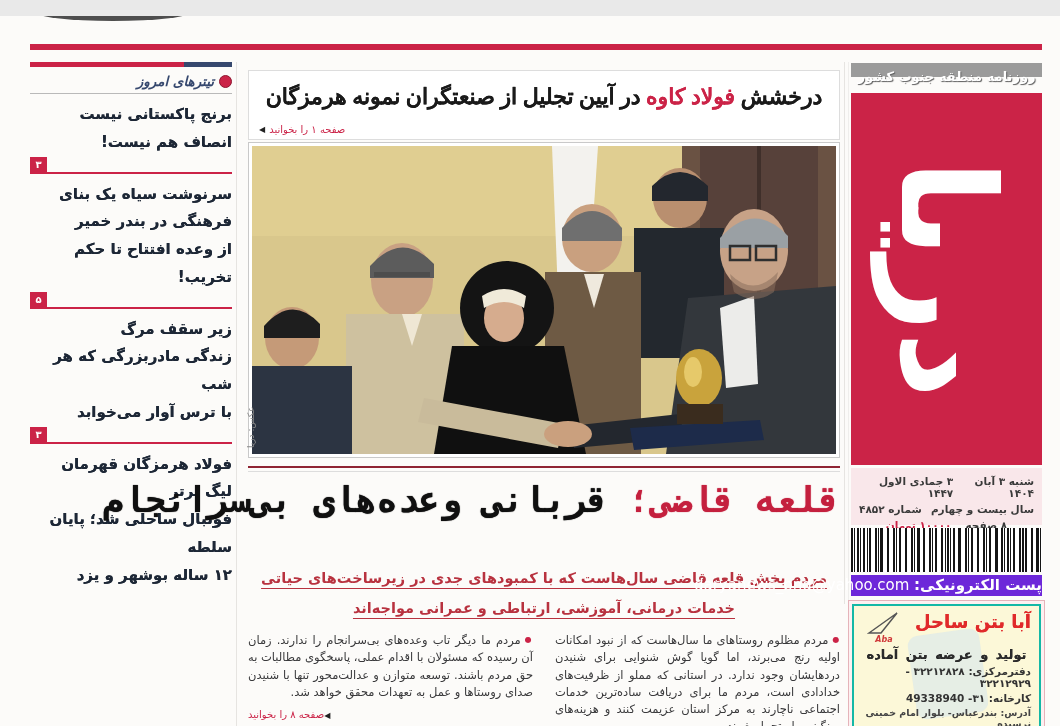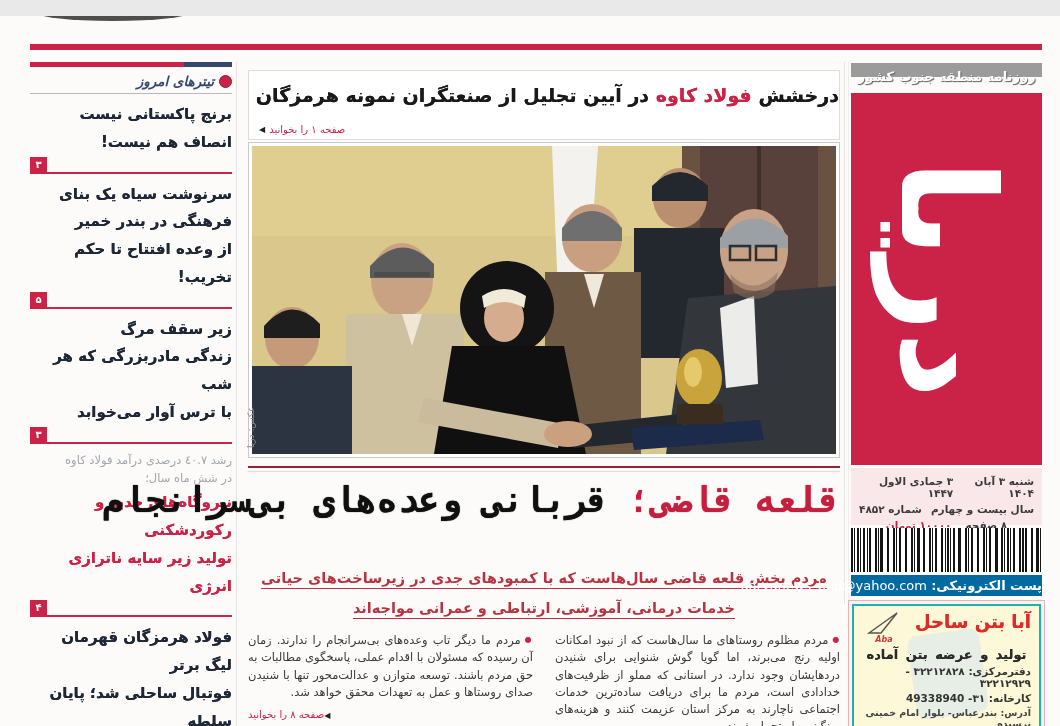--- a/index.html
+++ b/index.html
@@ -28,21 +28,21 @@
   .sb-rule{border-bottom:1px solid #b9b9b9;margin-top:4px;}
   .sb-item{margin-top:7px;}
   .sb-kicker{font-size:11.5px;line-height:1.6;color:var(--gray-kicker);white-space:pre-line;margin-bottom:2px;}
   .sb-title{font-size:15px;font-weight:bold;line-height:1.85;color:var(--dark);white-space:pre-line;text-shadow:0 0 .4px currentColor;}
   .sb-title.red{color:var(--red);}
   .sb-pageline{position:relative;height:17px;border-bottom:2.5px solid var(--red);}
   .sb-badge{position:absolute;left:0;bottom:-1px;width:17px;height:16px;background:var(--red);color:#fff;font-size:10px;font-weight:bold;text-align:center;line-height:16px;}
 
   
   .topstory{position:absolute;left:248px;top:54px;width:592px;height:70px;border:1px solid #ddd;background:#fff;}
-  .ts-headline{direction:rtl;text-align:right;margin-top:13px;font-size:19px;font-weight:bold;color:#1a1a1a;white-space:nowrap;text-shadow:0 0 .4px currentColor;}
+  .ts-headline{direction:rtl;text-align:center;margin-top:13px;font-size:22px;font-weight:bold;color:#1a1a1a;white-space:nowrap;text-shadow:0 0 .4px currentColor;font-family:Liberation Serif, serif;}
   .ts-headline .red{color:var(--red);}
   .read-link{position:absolute;left:10px;bottom:4px;direction:rtl;font-size:10px;color:var(--red);display:flex;align-items:center;gap:4px;}
   .read-link .chev{color:#222;font-size:8px;}
 
   
   .photo-wrap{position:absolute;left:248px;top:126px;width:592px;height:316px;border:1px solid #c9c9c9;background:#fff;padding:3px;}
   .photo-wrap svg{display:block;width:100%;height:100%;}
   .photo-caption{position:absolute;left:246px;top:432px;transform:rotate(-90deg);transform-origin:left top;font-size:9px;color:#8a8a8a;white-space:nowrap;}
 
   .sep-red{position:absolute;left:248px;top:450px;width:592px;border-top:2px solid #8f2433;}
@@ -65,21 +65,21 @@
   .logo-text{position:absolute;left:50%;top:50%;transform:translate(-50%,-50%) rotate(90deg);font-size:130px;font-weight:bold;color:#fff;white-space:nowrap;line-height:1;}
   .datebox{position:absolute;left:851px;top:452px;width:191px;height:57px;background:#f9e7ea;direction:rtl;font-size:10.5px;color:#3a3a3a;padding:7px 8px 0 8px;font-weight:bold;}
   .datebox .row{display:flex;justify-content:space-between;margin-bottom:4px;}
   .datebox .row.center{justify-content:center;gap:14px;}
   .datebox .price{color:var(--red);}
   .barcode{position:absolute;left:851px;top:512px;width:191px;height:44px;background-color:#fff;
     background-image:
       repeating-linear-gradient(90deg,#141414 0 2px,transparent 2px 6px),
       repeating-linear-gradient(90deg,#141414 0 1px,transparent 1px 9px),
       repeating-linear-gradient(90deg,transparent 0 3px,#141414 3px 4px,transparent 4px 13px);}
-  .emailbar{position:absolute;left:851px;top:559px;width:191px;height:21px;background:#0369a1;color:#fff;font-size:13px;direction:rtl;text-align:center;line-height:21px;white-space:nowrap;}
+  .emailbar{position:absolute;left:851px;top:559px;width:191px;height:21px;background:#6d28d9;color:#fff;font-size:15px;direction:rtl;text-align:center;line-height:21px;white-space:nowrap;}
   .emailbar .lbl{font-weight:bold;}
 
   
   .adbox{position:absolute;left:852px;top:588px;width:189px;height:134px;background:#fcf8d8;border:2px solid #14b8a6;box-shadow:0 0 0 3px #fdf0f1,0 0 0 4px #e5b3ba;direction:rtl;padding:5px 8px;overflow:hidden;}
   .ad-watermark{position:absolute;left:58px;top:26px;width:72px;height:84px;background:#cfe3f2;opacity:.5;border-radius:10px;transform:rotate(-8deg);}
   .ad-row1{position:relative;display:flex;justify-content:space-between;align-items:flex-start;}
   .ad-title{font-size:18px;font-weight:bold;color:#e02a2a;text-shadow:0 0 .5px currentColor;}
   .ad-logo{width:44px;text-align:center;}
   .ad-logo svg{display:block;margin:0 auto;}
   .ad-logo-label{font-size:8px;font-weight:bold;color:#d03a3a;font-style:italic;}
@@ -125,29 +125,20 @@
 
     <div class="sb-item">
       <div class="sb-title">زیر سقف مرگ
 زندگی مادربزرگی که هر شب
 با ترس آوار می‌خوابد</div>
       <div class="sb-pageline">
         <span class="sb-badge">۳</span>
       </div>
     </div>
 
-    <div class="sb-item">
-      <div class="sb-kicker">رشد ٤٠.٧ درصدی درآمد فولاد کاوه
-در شش ماه سال؛</div>
-      <div class="sb-title red">نیروگاه‌های جدید و رکوردشکنی
-تولید زیر سایه ناترازی انرژی</div>
-      <div class="sb-pageline">
-        <span class="sb-badge">۴</span>
-      </div>
-    </div>
 
     <div class="sb-item">
       <div class="sb-title">فولاد هرمزگان قهرمان لیگ برتر
 فوتبال ساحلی شد؛ پایان سلطه
 ۱۲ ساله بوشهر و یزد</div>
 
     </div>
 
   </div>
 

